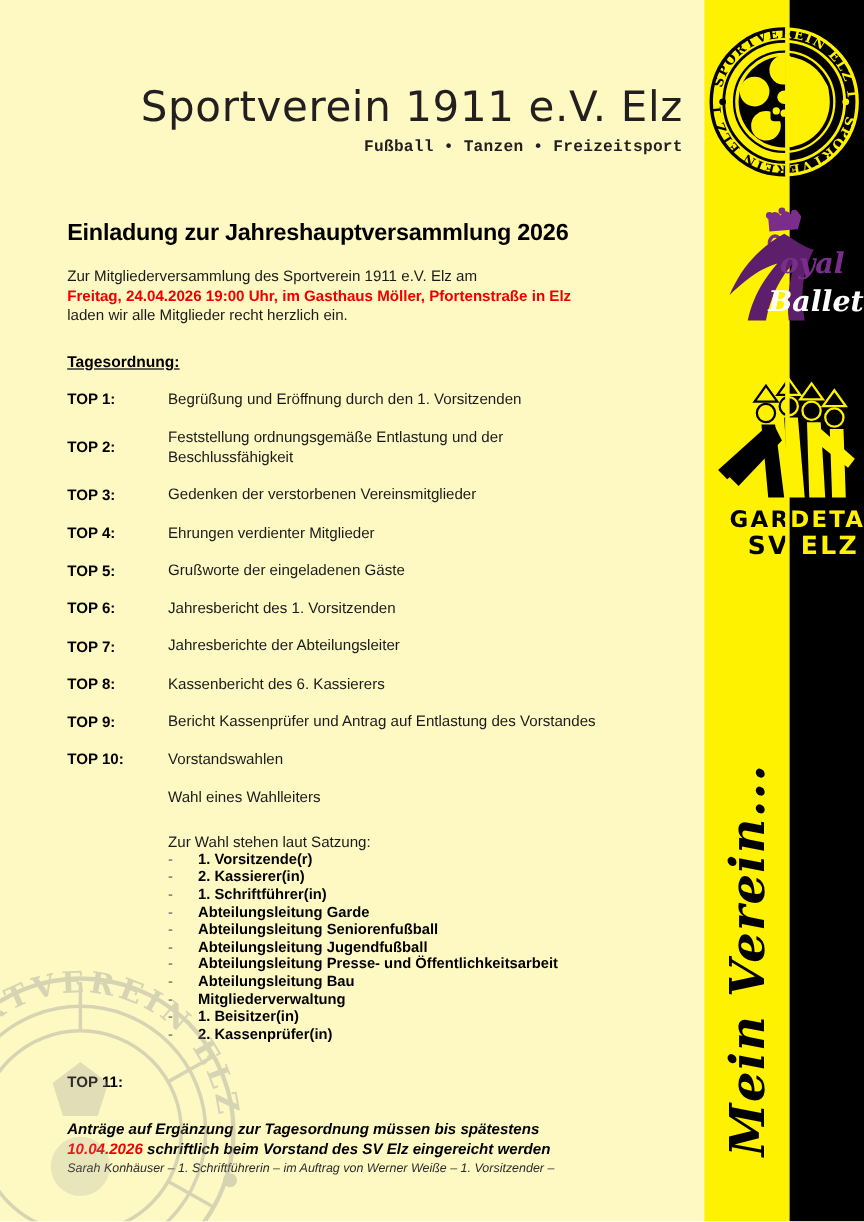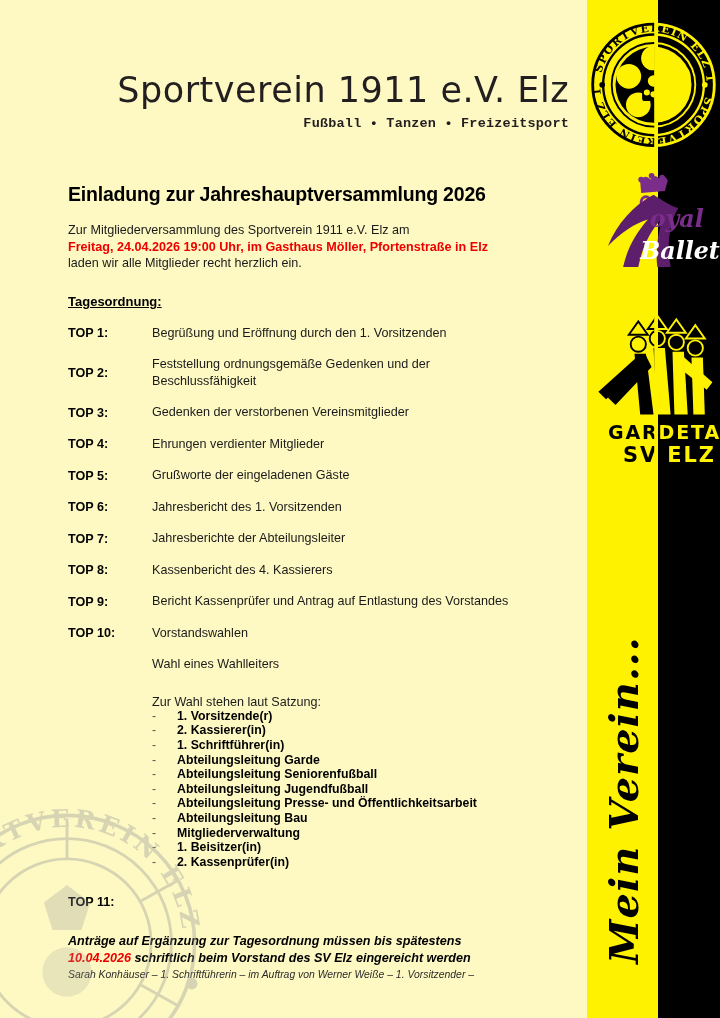--- a/index.html
+++ b/index.html
@@ -127,21 +127,21 @@
     font-family: Liberation Mono, monospace;
     font-size: 13.5px;
     font-weight: bold;
     color: #231f20;
     margin-top: 7px;
     letter-spacing: 0.2px;
   }
 
   .content {
     position: absolute;
-    left: 68px;
+    left: 56px;
     top: 183px;
     width: 492px;
   }
 
   .headline {
     font-size: 19.5px;
     font-weight: bold;
     color: #000000;
     letter-spacing: -0.2px;
     margin: 0 0 16px 0;
@@ -263,21 +263,21 @@
 
       <div class="agenda">
 
         <div class="top-row">
           <div class="top-label">TOP 1:</div>
           <div class="top-desc">Begrüßung und Eröffnung durch den 1. Vorsitzenden</div>
         </div>
 
         <div class="top-row">
           <div class="top-label">TOP 2:</div>
-          <div class="top-desc" style="max-width:330px">Feststellung ordnungsgemäße Gedenken und der Beschlussfähigkeit</div>
+          <div class="top-desc" style="max-width:330px">Feststellung ordnungsgemäße Entlastung und der Beschlussfähigkeit</div>
         </div>
 
         <div class="top-row">
           <div class="top-label">TOP 3:</div>
           <div class="top-desc">Gedenken der verstorbenen Vereinsmitglieder</div>
         </div>
 
         <div class="top-row">
           <div class="top-label">TOP 4:</div>
           <div class="top-desc">Ehrungen verdienter Mitglieder</div>
@@ -293,21 +293,21 @@
           <div class="top-desc">Jahresbericht des 1. Vorsitzenden</div>
         </div>
 
         <div class="top-row">
           <div class="top-label">TOP 7:</div>
           <div class="top-desc">Jahresberichte der Abteilungsleiter</div>
         </div>
 
         <div class="top-row">
           <div class="top-label">TOP 8:</div>
-          <div class="top-desc">Kassenbericht des 4. Kassierers</div>
+          <div class="top-desc">Kassenbericht des 6. Kassierers</div>
         </div>
 
         <div class="top-row">
           <div class="top-label">TOP 9:</div>
           <div class="top-desc">Bericht Kassenprüfer und Antrag auf Entlastung des Vorstandes</div>
         </div>
 
         <div class="top-row" style="margin-bottom:0">
           <div class="top-label">TOP 10:</div>
           <div class="top-desc">Vorstandswahlen</div>

